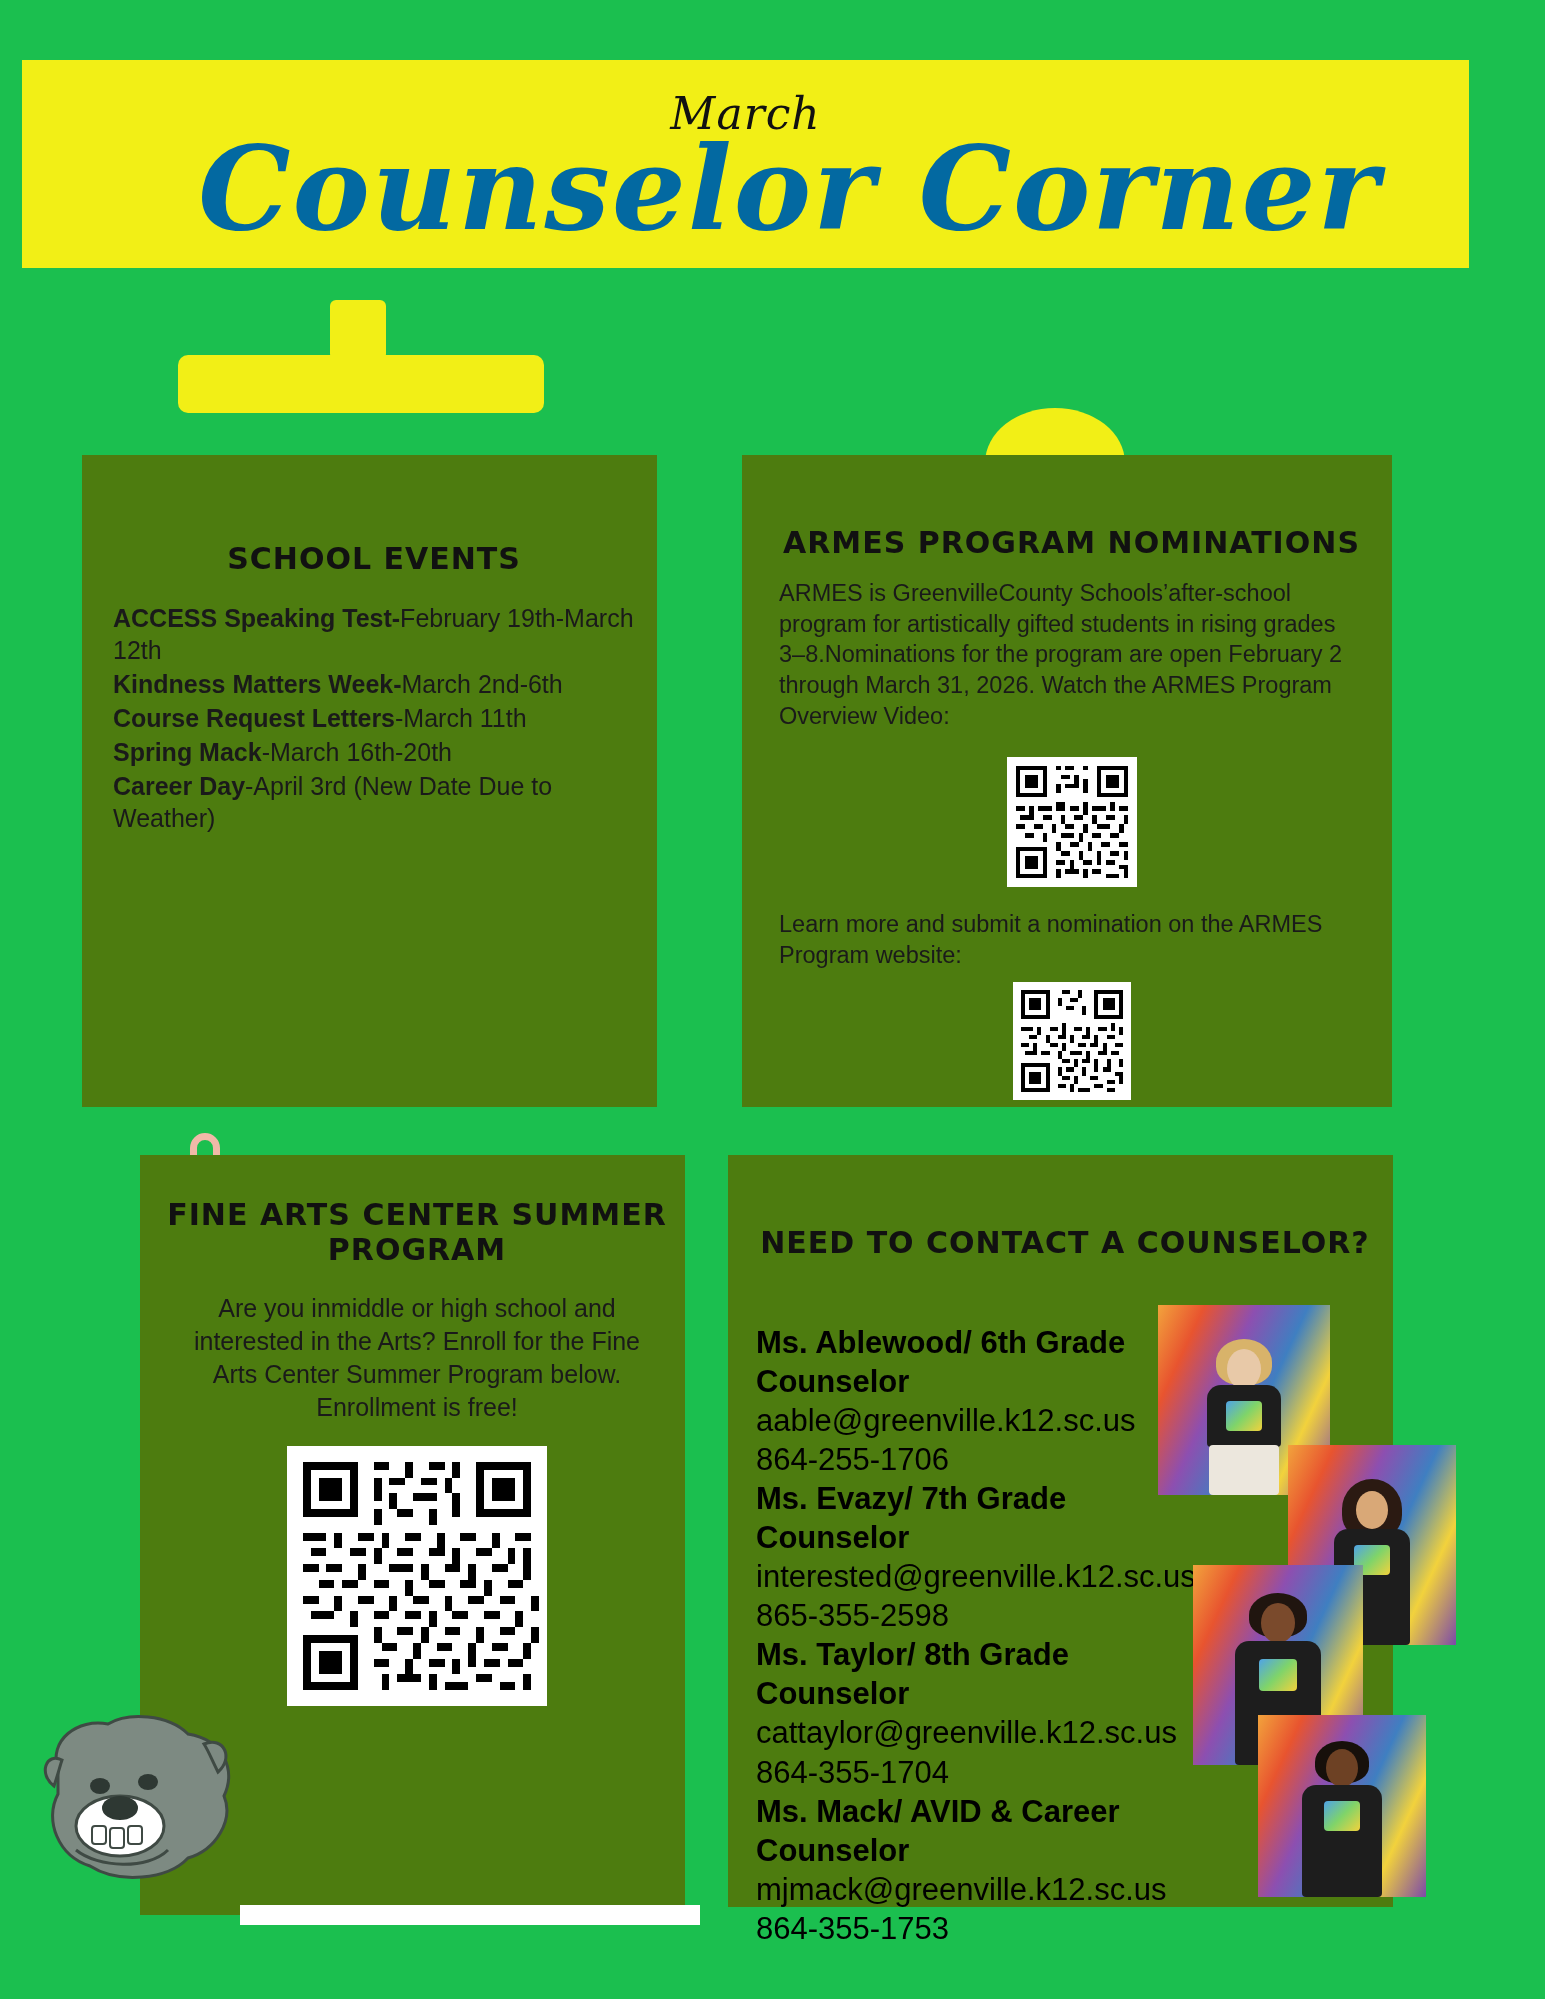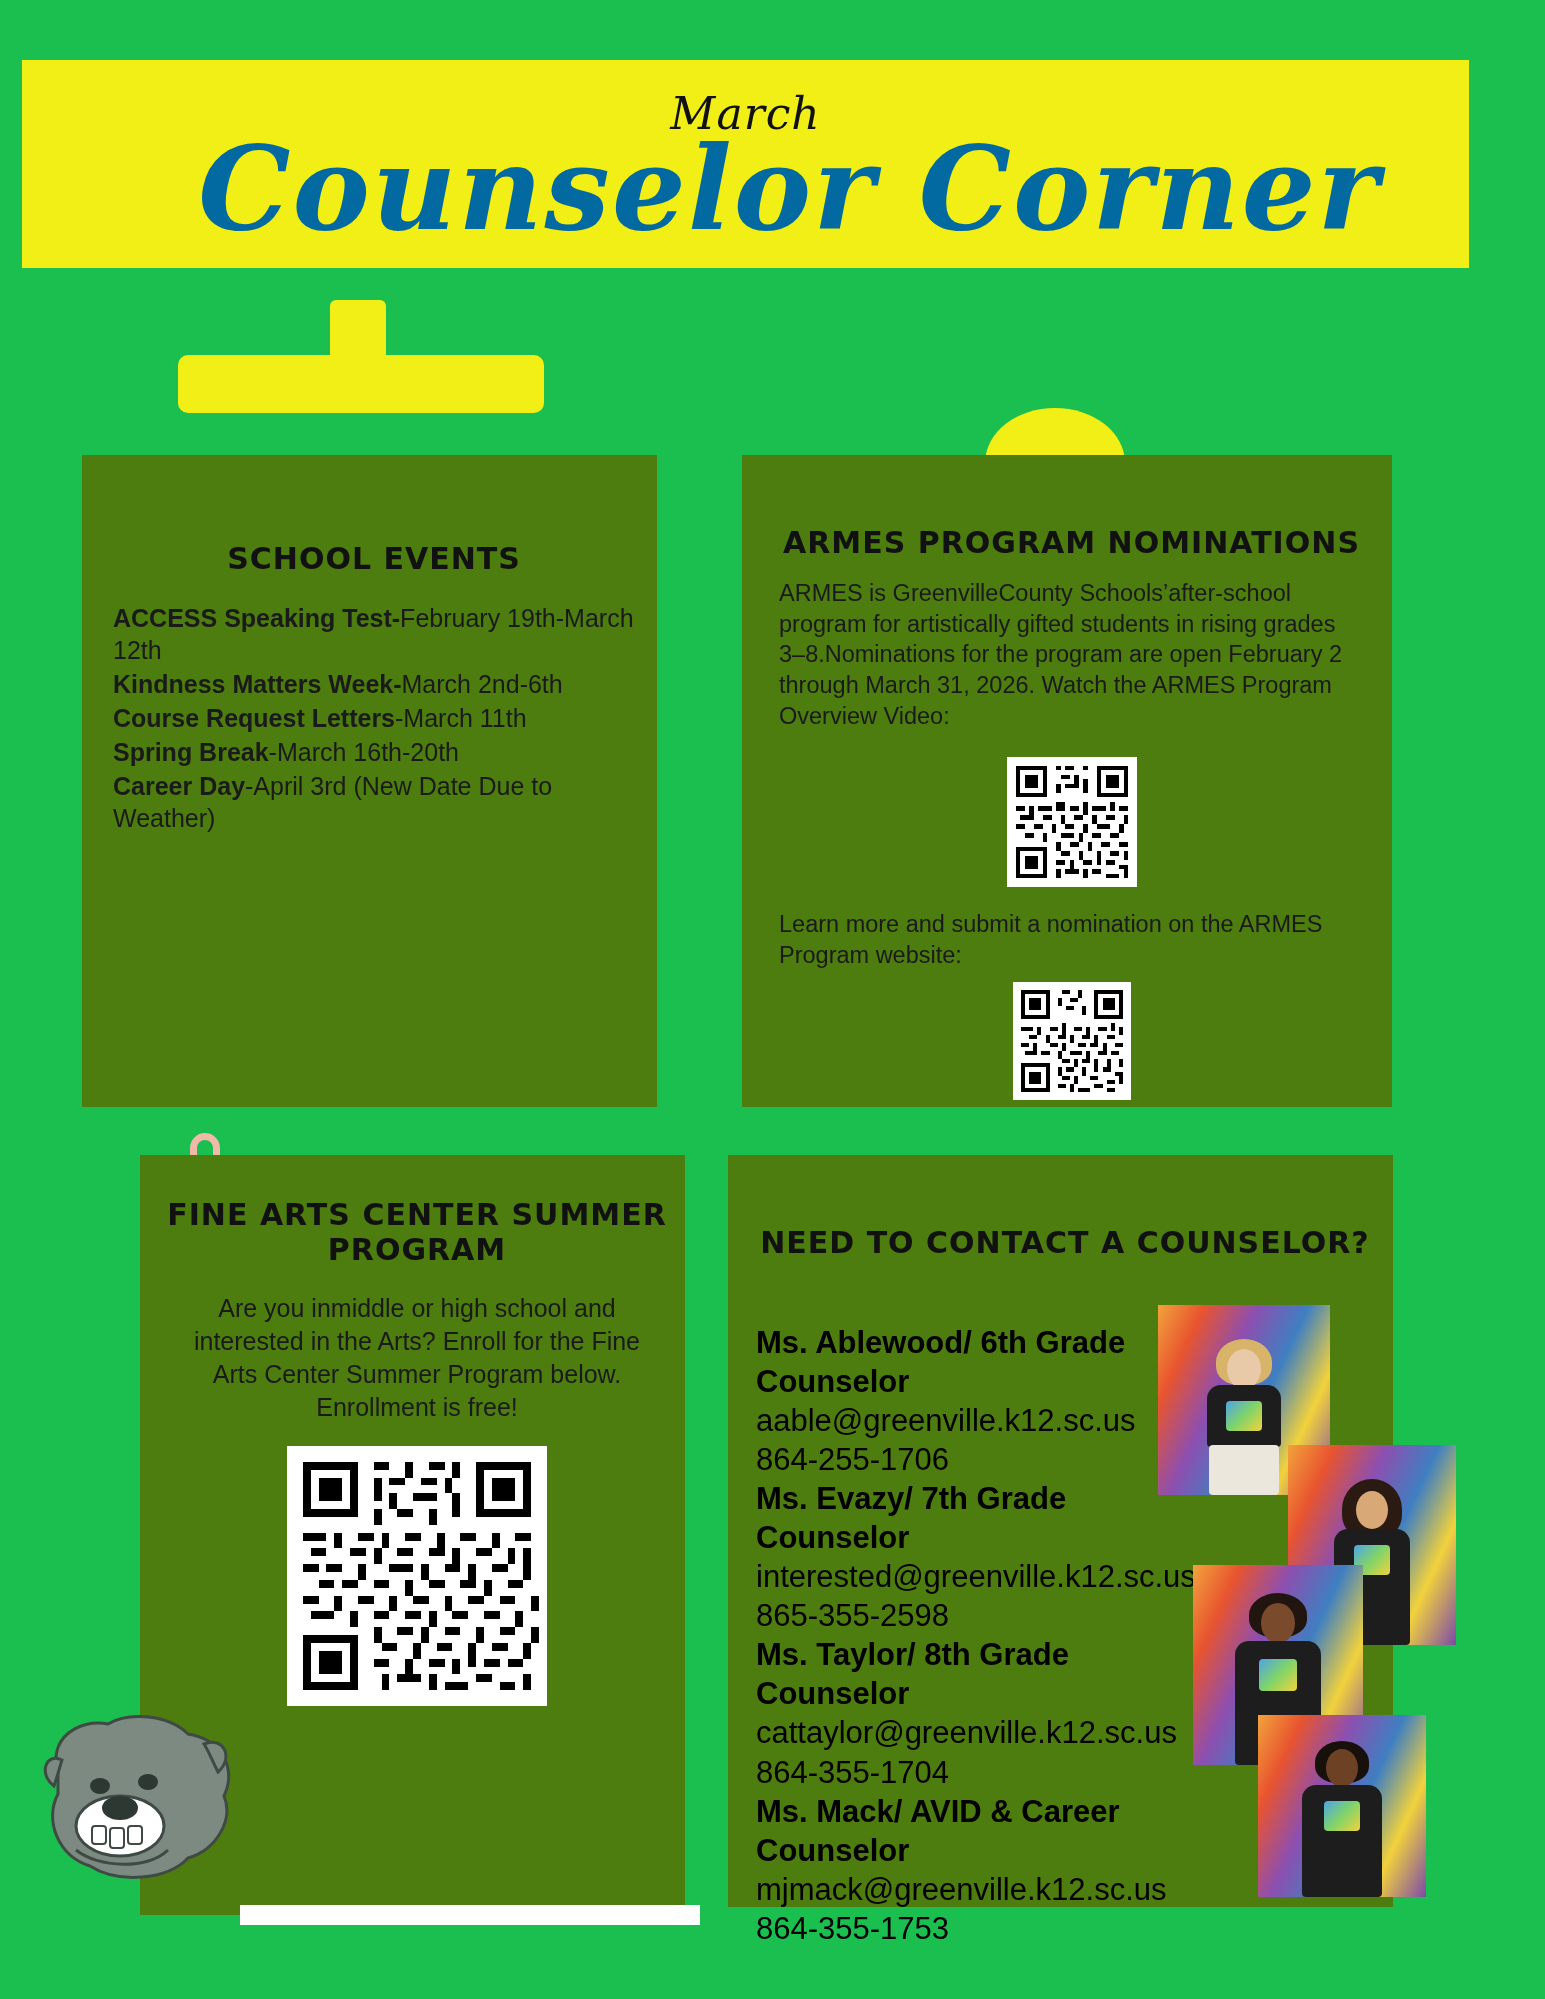--- a/index.html
+++ b/index.html
@@ -225,21 +225,21 @@
     <p class="ev">
       <b>ACCESS Speaking Test-</b><span>February 19th-March 12th</span>
     </p>
     <p class="ev">
       <b>Kindness Matters Week-</b><span>March 2nd-6th</span>
     </p>
     <p class="ev">
       <b>Course Request Letters</b><span>-March 11th</span>
     </p>
     <p class="ev">
-      <b>Spring Break</b><span>-March 16th-20th</span>
+      <b>Spring Mack</b><span>-March 16th-20th</span>
     </p>
     <p class="ev">
       <b>Career Day</b><span>-April 3rd (New Date Due to Weather)</span>
     </p>
   </div>
 </div>
 
 <div class="card armes">
   <div class="card-title">ARMES PROGRAM NOMINATIONS</div>
   <div class="armes-p body-text">ARMES is GreenvilleCounty Schools’after-school program for artistically gifted students in rising grades 3–8.Nominations for the program are open February 2 through March 31, 2026. Watch the ARMES Program Overview Video:</div>

